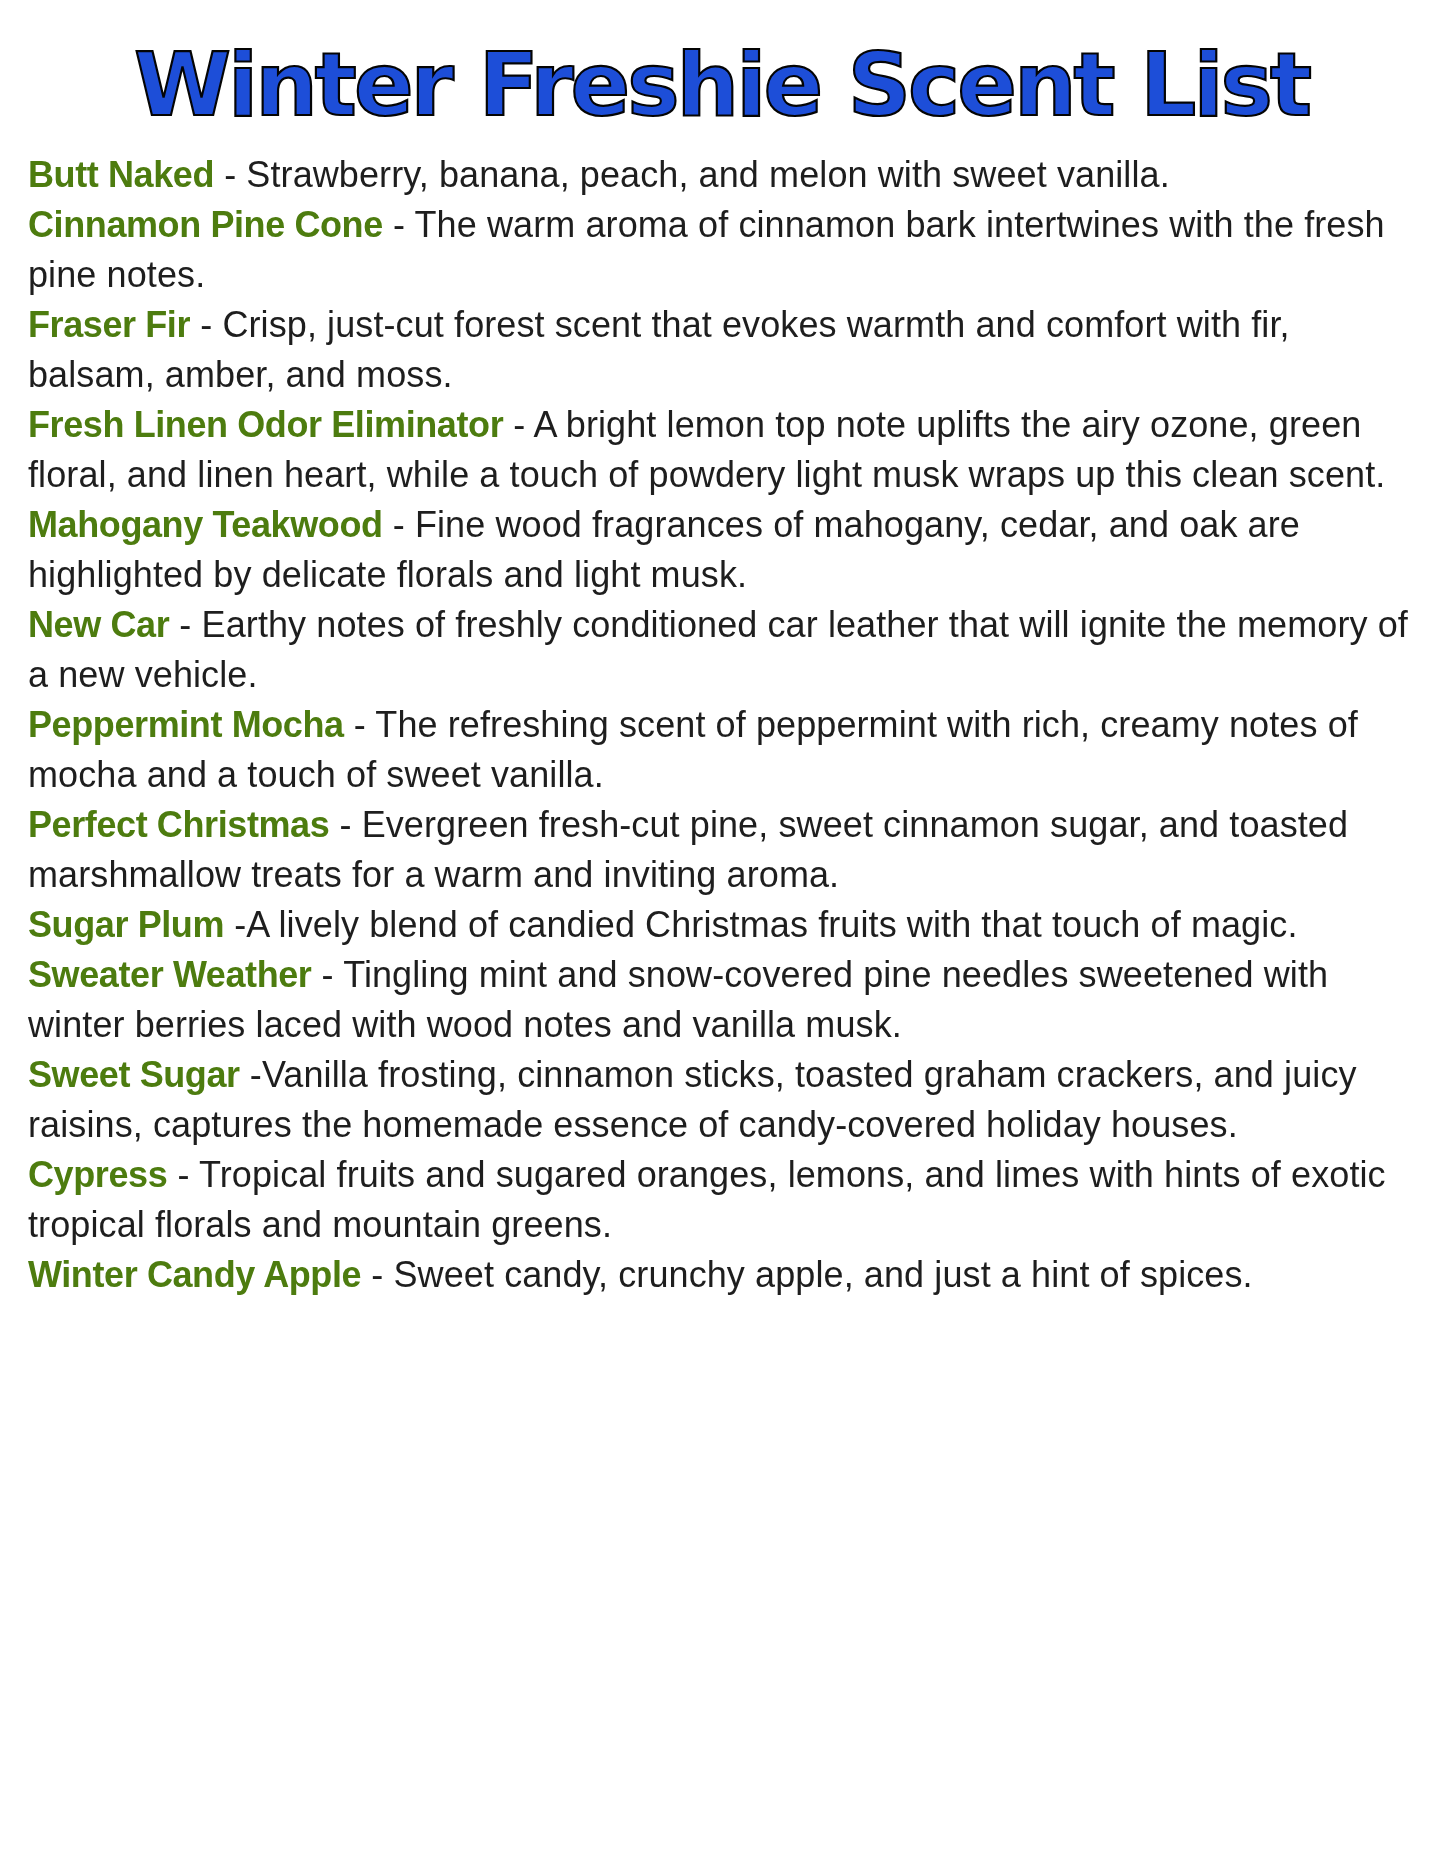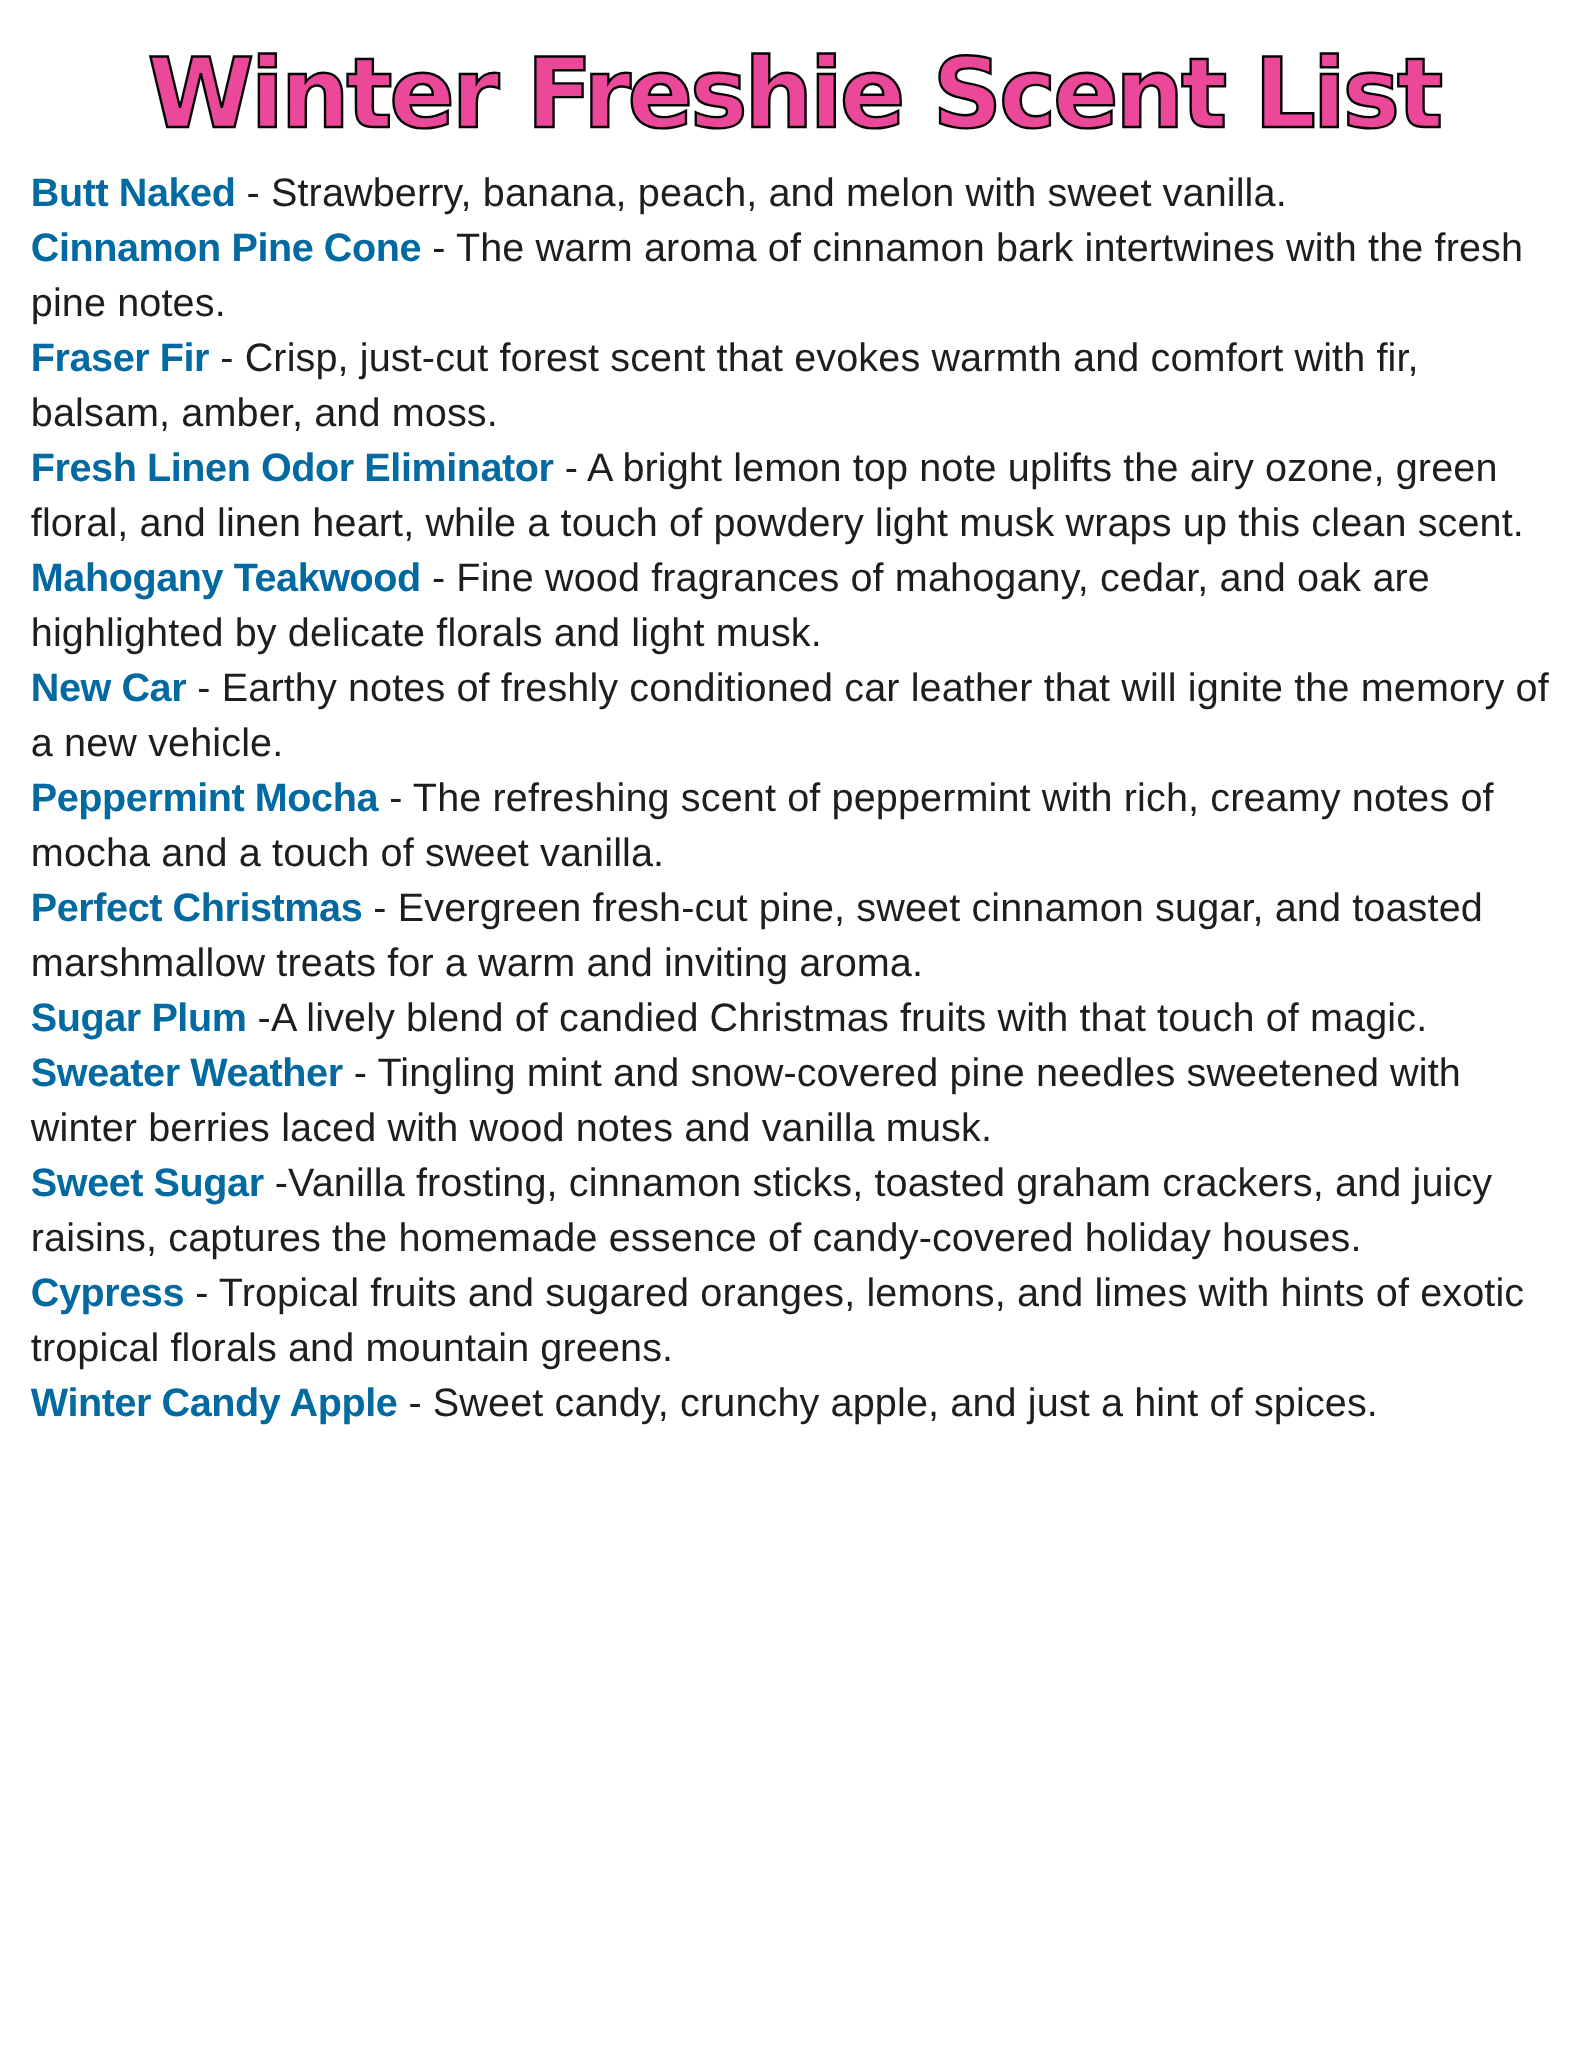--- a/index.html
+++ b/index.html
@@ -17,37 +17,37 @@
     height: 100%;
     padding: 34px 30px 0 28px;
   }
   .page-title {
     font-family: "DejaVu Sans", "Liberation Sans", sans-serif;
     font-weight: 800;
     font-size: 88px;
     line-height: 1.02;
     letter-spacing: -3px;
     text-align: center;
-    color: #ec4899;
+    color: #1d4ed8;
     margin: 6px 0 20px 0;
     -webkit-text-stroke: 2.2px #040404;
   }
   .scent-list {
     font-size: 36px;
     line-height: 1.39;
     color: #1e1e1e;
     letter-spacing: 0.1px;
   }
   p.scent {
     margin: 0;
     padding: 0;
   }
   .scent-name {
     font-weight: 700;
-    color: #0369a1;
+    color: #4d7c0f;
     letter-spacing: -0.4px;
   }
   .scent-sep, .scent-desc {
     font-weight: 400;
   }
 </style>
 </head>
 <body>
 
 <div class="page">

